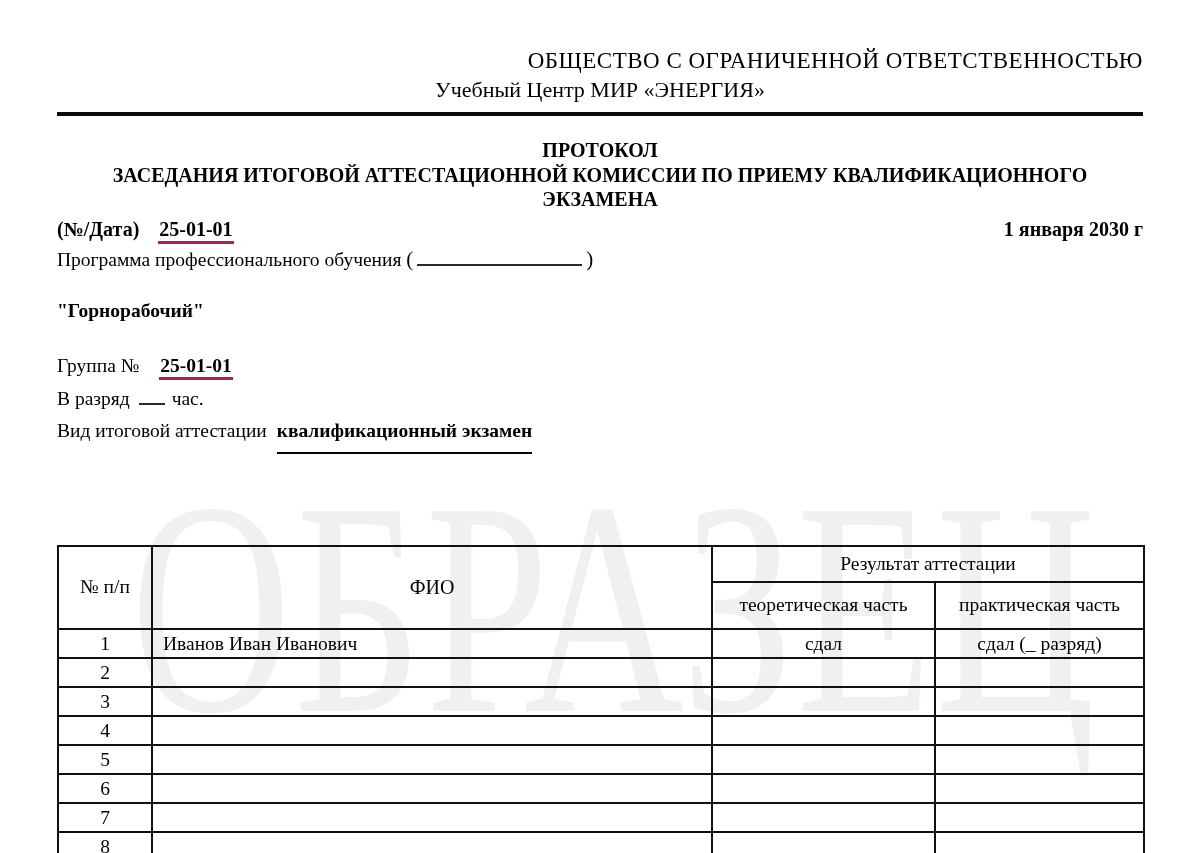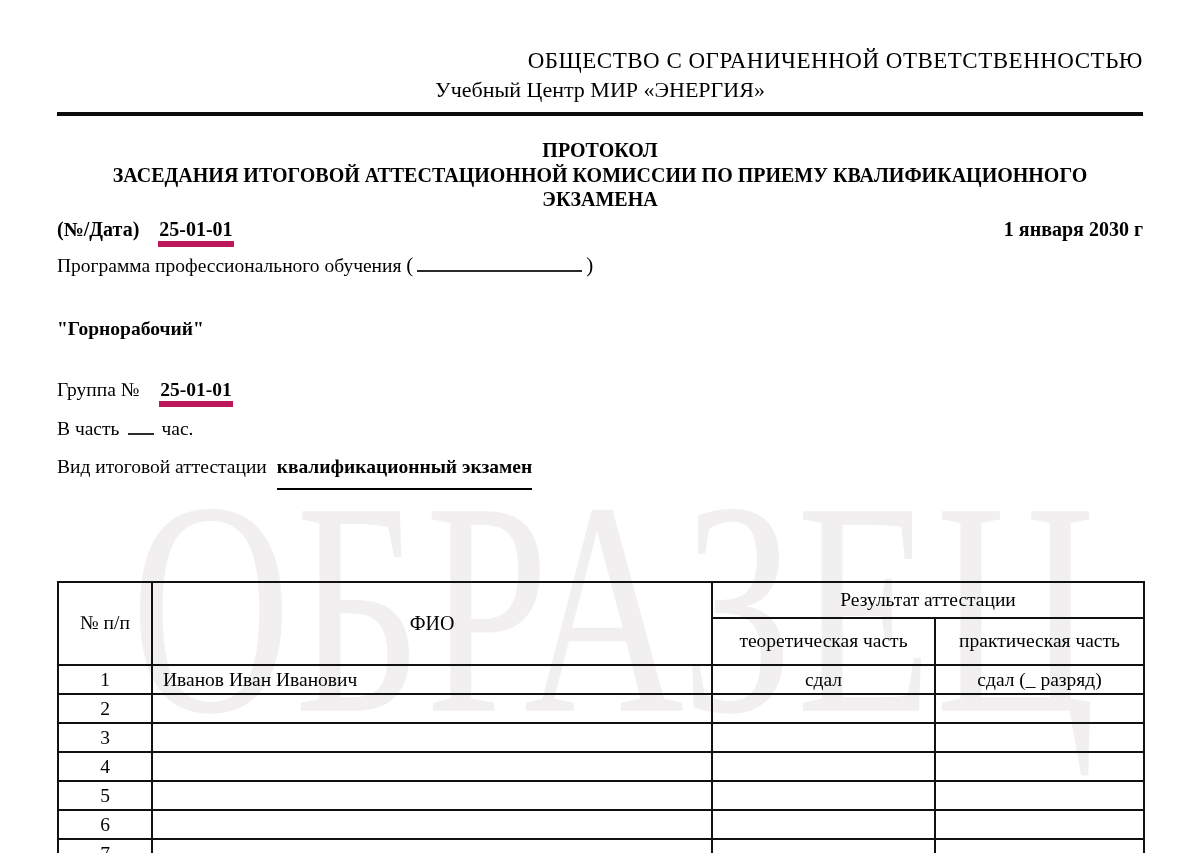--- a/index.html
+++ b/index.html
@@ -42,23 +42,23 @@
   .title div { line-height: 24.5px; white-space: nowrap; }
   .meta-row {
     display: flex;
     justify-content: space-between;
     align-items: baseline;
     font-weight: bold;
     font-size: 20px;
     line-height: 26px;
     margin-top: 4px;
   }
-  .uline { border-bottom: 6px solid #be185d; padding: 0 1px 1px 1px; }
+  .uline { border-bottom: 3px solid #be185d; padding: 0 1px 1px 1px; }
   .meta-number-value { margin-left: 14px; }
-  .line { font-size: 19.5px; line-height: 33px; }
+  .line { font-size: 19.5px; line-height: 21px; }
   .program-line { margin-top: 7px; }
   .paren { font-size: 21px; }
   .blank {
     display: inline-block;
     border-bottom: 2px solid #2a2a2a;
     height: 16px;
     vertical-align: baseline;
   }
   .program-blank { width: 165px; margin: 0 4px; }
   .profession-line { margin-top: 30px; font-weight: bold; }
@@ -131,21 +131,21 @@
     </div>
 
     <div class="line profession-line">"Горнорабочий"</div>
 
     <div class="line group-line">
       <span>Группа №</span>
       <span class="uline group-value">25-01-01</span>
     </div>
 
     <div class="line volume-line">
-      <span>В часть</span><span class="blank volume-blank"></span><span>час.</span>
+      <span>В разряд</span><span class="blank volume-blank"></span><span>час.</span>
     </div>
 
     <div class="line att-line">
       <span>Вид итоговой аттестации</span>
       <span class="att-value">квалификационный экзамен</span>
     </div>
 
     <div class="table-section">
       <table class="results">
         <colgroup>

